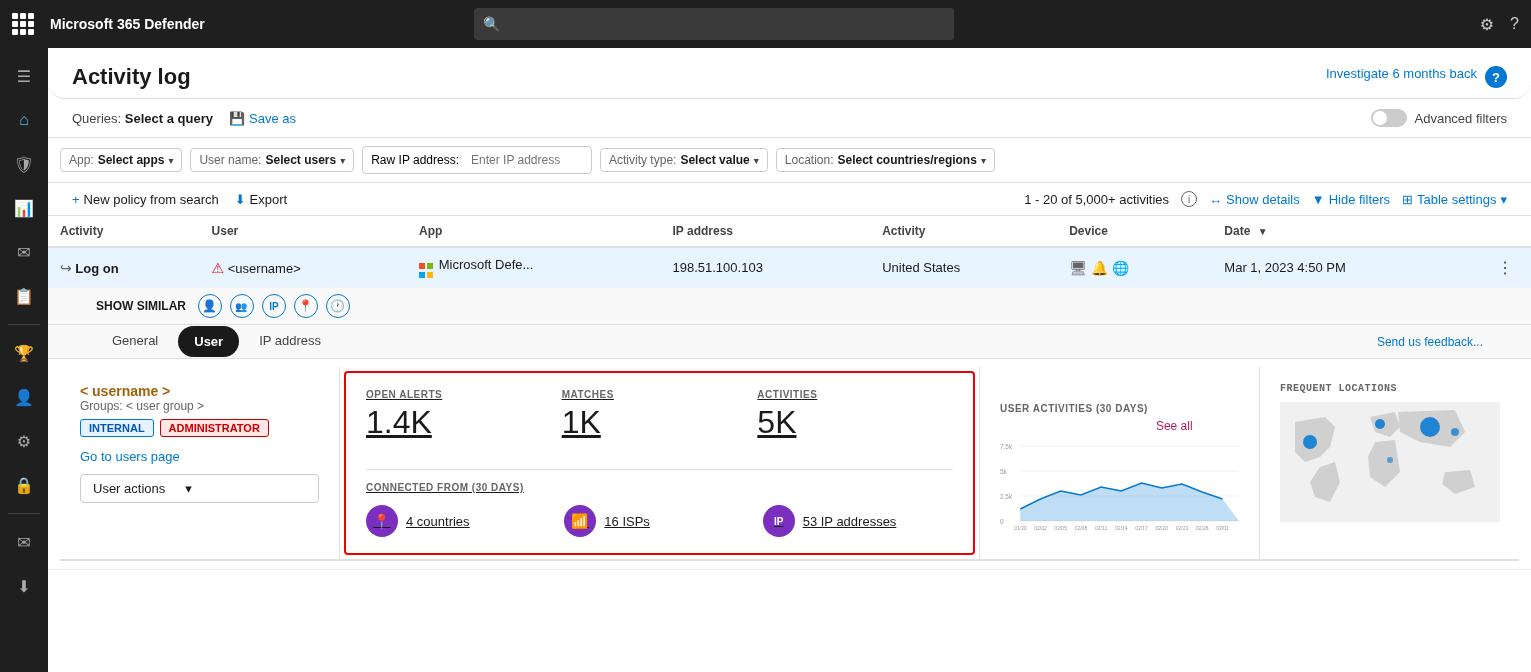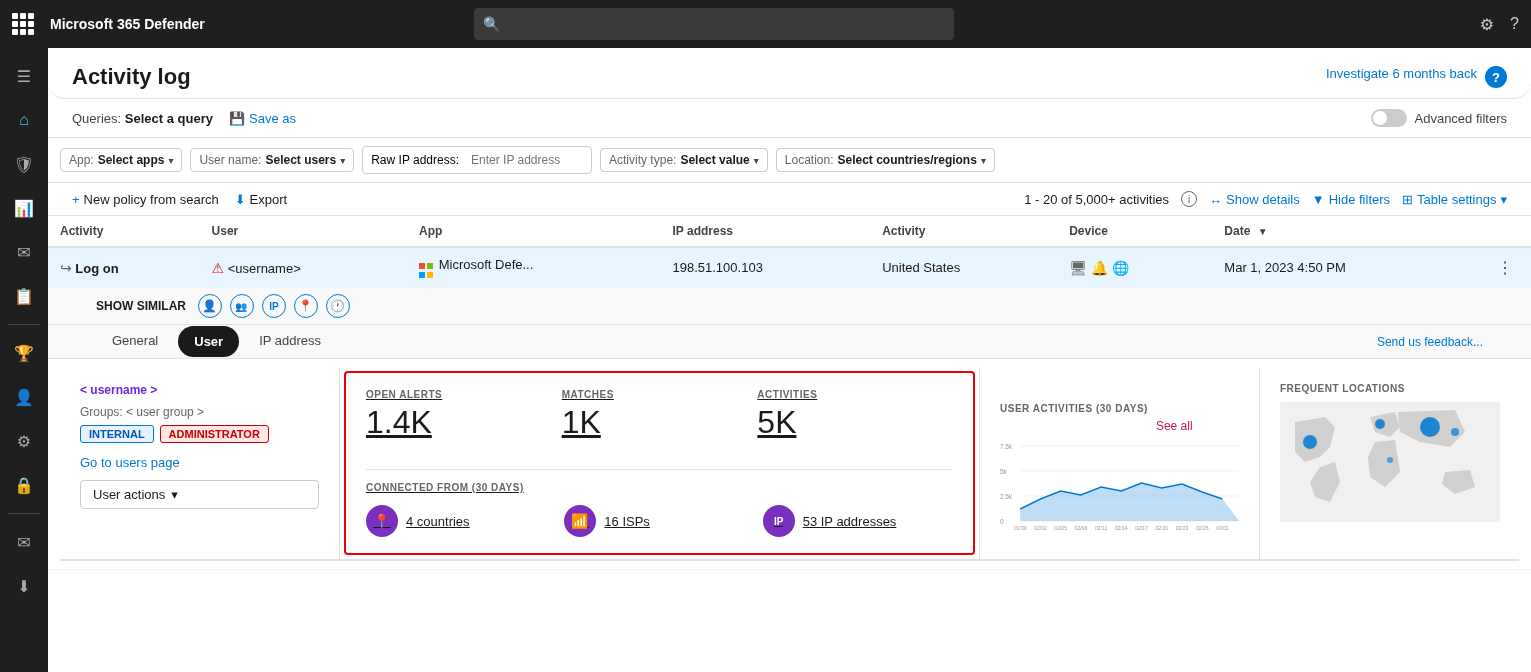--- a/index.html
+++ b/index.html
@@ -220,32 +220,32 @@
       border-bottom: 2px solid #e1e1e1;
     }
 
     
     .user-info-section {
       width: 280px;
       padding: 16px 20px;
       border-right: 1px solid #e1e1e1;
       flex-shrink: 0;
     }
-    .username-display { font-size: 12px; font-weight: 600; color: #6d28d9; margin-bottom: 8px; }
+    .username-display { font-size: 14px; font-weight: 600; color: #a16207; }
     .user-groups { font-size: 12px; color: #666; margin-bottom: 6px; }
     .user-groups span { font-weight: 400; }
     .user-tags { display: flex; gap: 6px; margin-bottom: 12px; }
     .tag {
       padding: 2px 8px; border-radius: 3px; font-size: 11px; font-weight: 600;
     }
     .tag-internal { background: #e6f3ff; color: #0056b3; border: 1px solid #0078d4; }
     .tag-admin { background: #ffe6e6; color: #c00; border: 1px solid #c00; }
     .user-link { color: #0078d4; font-size: 13px; cursor: pointer; display: block; margin-bottom: 10px; }
     .user-actions-btn {
-      display: flex; align-items: center; gap: 6px;
+      display: flex; align-items: center; gap: 20px;
       border: 1px solid #ccc; border-radius: 4px; padding: 6px 12px;
       cursor: pointer; font-size: 13px; background: #fff;
     }
 
     
     .stats-section {
       flex: 1;
       padding: 16px 20px;
       border: 2.5px solid #e00;
       margin: 4px;
@@ -283,20 +283,21 @@
     .chart-title { font-size: 10px; font-weight: 700; color: #666; letter-spacing: 0.5px; text-transform: uppercase; }
     .chart-link { color: #be185d; font-size: 12px; cursor: pointer; margin-top: 36px; }
     .chart-area { height: 100px; position: relative; }
 
     
     .map-section {
       width: 260px;
       padding: 16px 20px;
       border-left: 1px solid #e1e1e1;
       flex-shrink: 0;
+      font-family: Liberation Mono, monospace;
     }
     .map-title { font-size: 10px; font-weight: 700; color: #666; letter-spacing: 0.5px; text-transform: uppercase; margin-bottom: 8px; }
 
     
     .chart-svg { width: 100%; height: 90px; }
 
     
     .app-icon { display: inline-flex; gap: 2px; flex-wrap: wrap; width: 16px; height: 16px; }
     .app-icon span { display: block; width: 6px; height: 6px; }
     .app-red { background: #f25022; }

